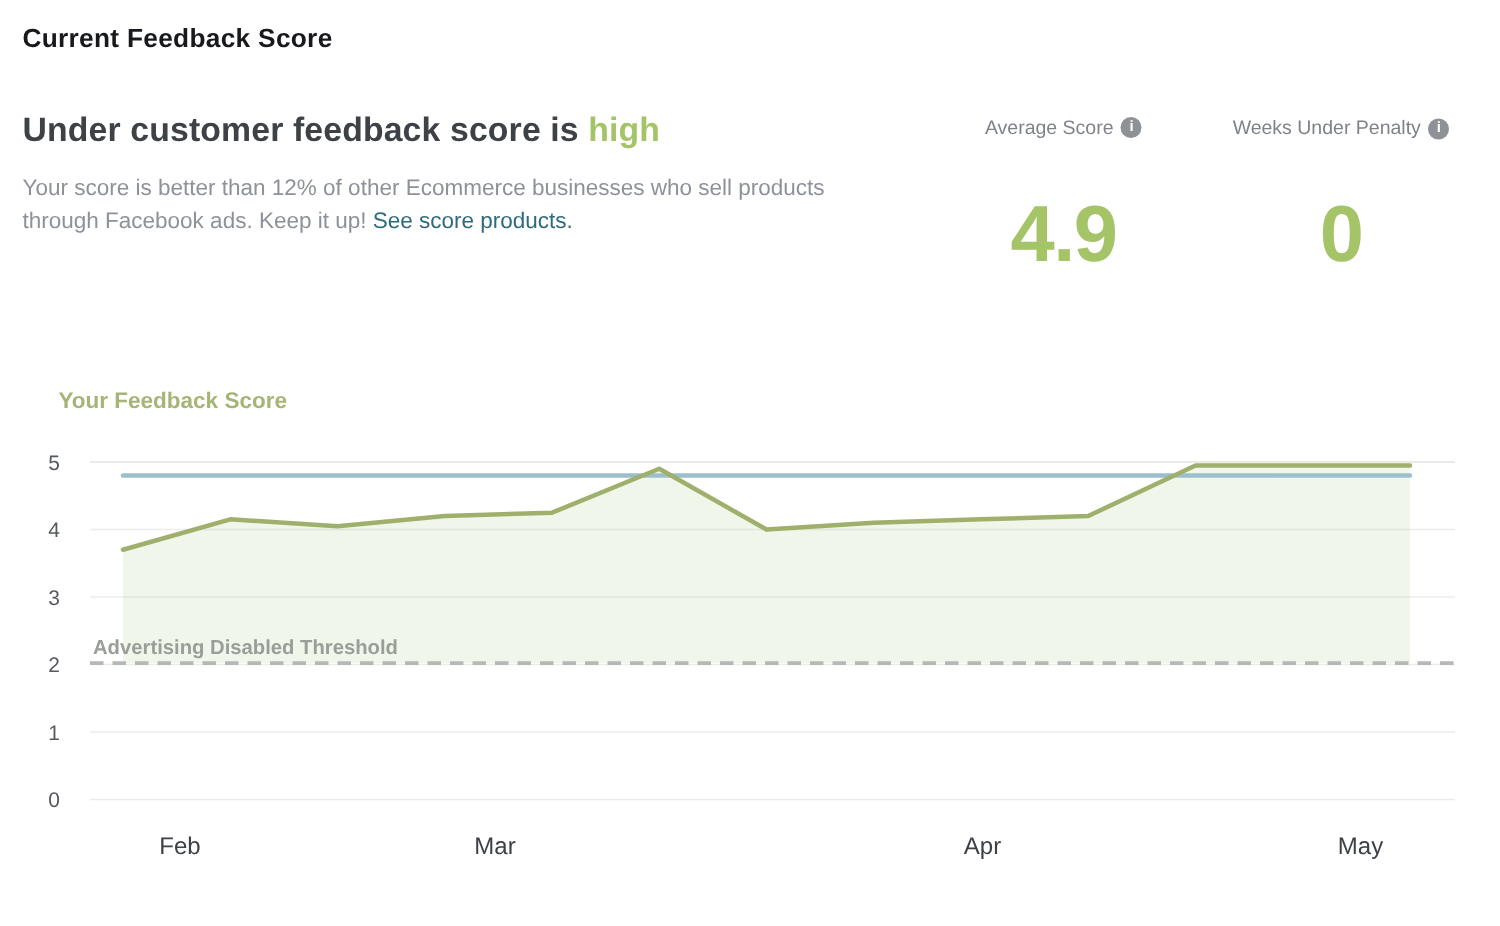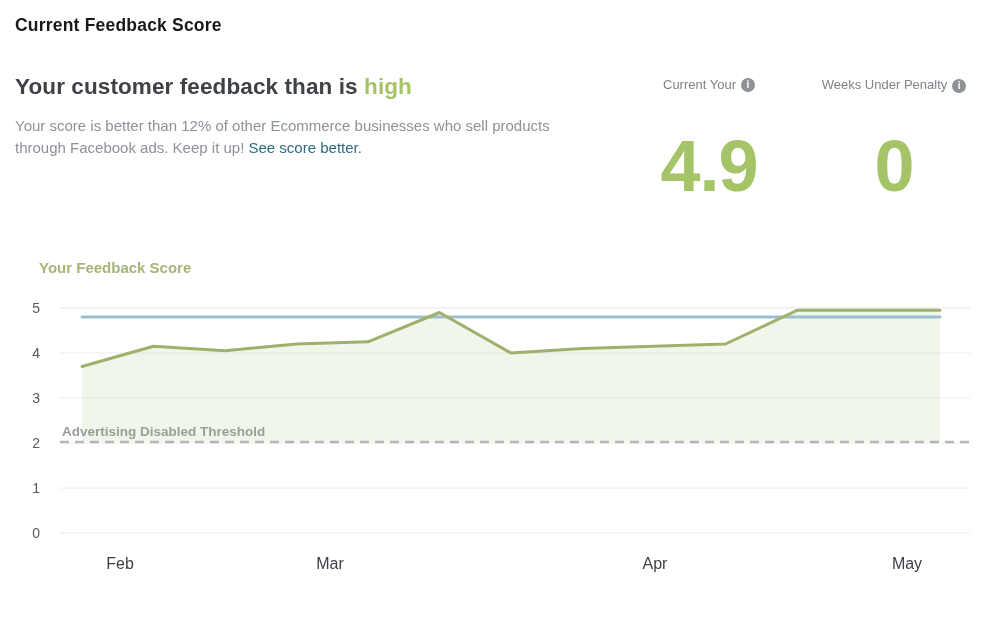--- a/index.html
+++ b/index.html
@@ -29,47 +29,47 @@
     display:flex; align-items:center; justify-content:center; gap:5px; flex-wrap:wrap;
   }
   .info-icon {
     display:inline-block; width:14px; height:14px; border-radius:50%;
     background:#8e9297; color:#ffffff; font-size:10px; font-weight:bold;
     line-height:14px; text-align:center; cursor:pointer; flex:0 0 auto;
   }
   .stat.weeks .info-icon { margin-top:2px; }
   .stat-value {
     position:absolute; left:0; right:0; top:53px;
-    font-size:72px; line-height:1; font-weight:bold; color:#a5c468; letter-spacing:-1px;
+    font-size:53px; line-height:1; font-weight:bold; color:#a5c468; letter-spacing:-1px;
   }
   .legend {
     position:absolute; left:25px; top:259px;
     display:flex; gap:36px; font-size:15px; font-weight:bold;
   }
   .legend .your { color:#a6b577; cursor:pointer;margin-left:14px; }
   .legend .avg  { color:#b4c3cc; cursor:pointer; }
   .chart-wrap { position:absolute; left:0; top:290px; width:1000px; height:310px; }
   .ytick { font-family:"Liberation Sans",sans-serif; font-size:14px; fill:#565a60; }
   .xtick { font-family:"Liberation Sans",sans-serif; font-size:16px; fill:#3d4146; }
   .threshold-label { font-family:"Liberation Sans",sans-serif; font-size:13.5px; font-weight:bold; fill:#9a9e99; }
 </style>
 </head>
 <body>
 
 <div class="page">
 
   <div class="page-title">Current Feedback Score</div>
 
-  <div class="headline"><span>Your customer feedback than is </span><span class="status">high</span></div>
+  <div class="headline"><span>Under customer feedback score is </span><span class="status">high</span></div>
 
-  <div class="description"><span>Your score is better than 12% of other Ecommerce businesses who sell products through Facebook ads. Keep it up! </span><a href="#">See score better.</a></div>
+  <div class="description"><span>Your score is better than 12% of other Ecommerce businesses who sell products through Facebook ads. Keep it up! </span><a href="#">See score products.</a></div>
 
   <div class="stat current">
     <div class="stat-label">
-      <span>Current Your</span>
+      <span>Average Score</span>
       <span class="info-icon">i</span>
     </div>
     <div class="stat-value">4.9</div>
   </div>
 
   <div class="stat weeks">
     <div class="stat-label">
       <span>Weeks Under Penalty</span>
       <span class="info-icon">i</span>
     </div>

